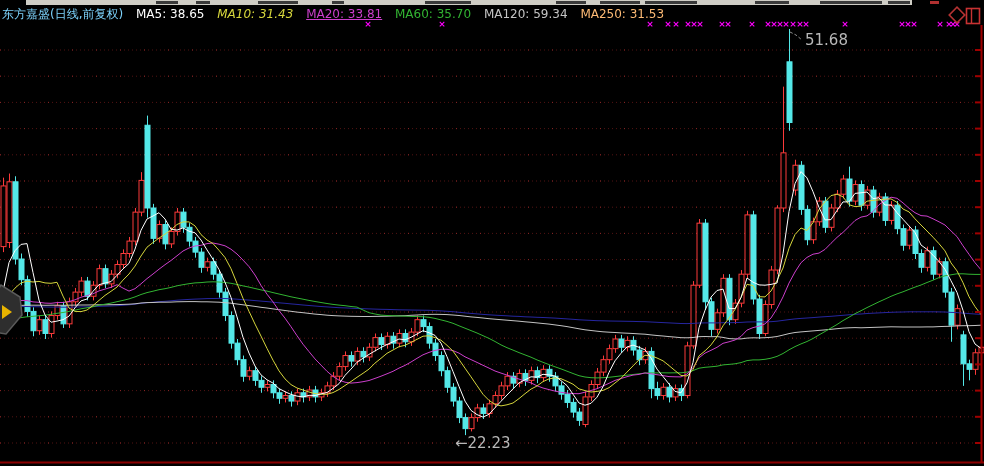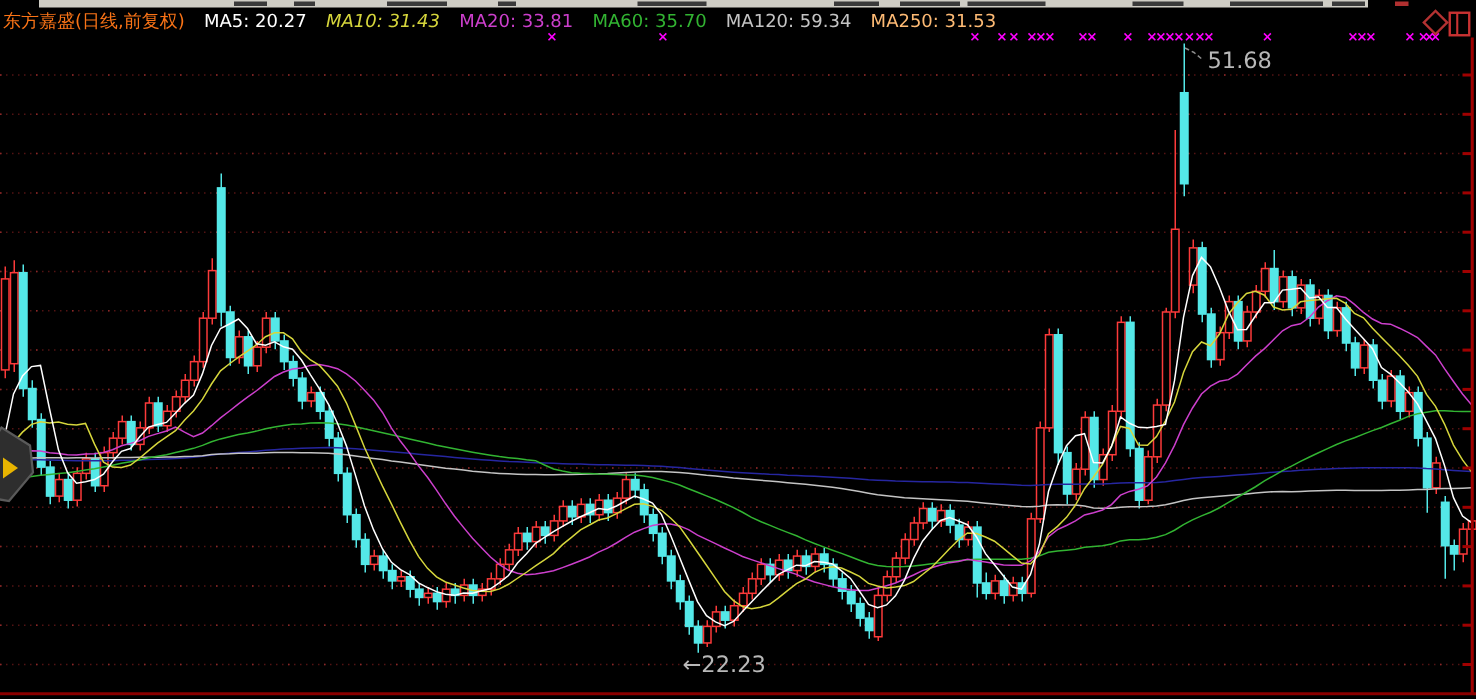--- a/index.html
+++ b/index.html
@@ -462,22 +462,22 @@
       <span style="left: 530px; width: 30px;"></span>
       <span style="left: 574px; width: 40px;"></span>
       <span style="left: 619px; width: 52px;"></span>
       <span style="left: 729px; width: 34px;"></span>
       <span style="left: 794px; width: 62px;"></span>
       <span style="left: 862px; width: 22px;"></span>
     </div>
   <div class="red-frag"></div>
 
   <div class="header">
-    <span style="color: #f97316;">东方嘉盛(日线,前复权)</span>
-    <span style="color: rgb(255, 255, 255);">MA5: 20.27</span>
+    <span style="color: #7dd3fc;">东方嘉盛(日线,前复权)</span>
+    <span style="color: rgb(255, 255, 255);">MA5: 38.65</span>
     <span style="color: rgb(214, 214, 60); font-style: italic;">MA10: 31.43</span>
-    <span style="color: rgb(204, 63, 204);">MA20: 33.81</span>
+    <span style="color: rgb(204, 63, 204); text-decoration: underline;">MA20: 33.81</span>
     <span style="color: rgb(50, 180, 50);">MA60: 35.70</span>
     <span style="color: rgb(196, 196, 196);">MA120: 59.34</span>
     <span style="color: #fdba74;">MA250: 31.53</span>
   </div>
 
 </div>
 
 </body></html>

